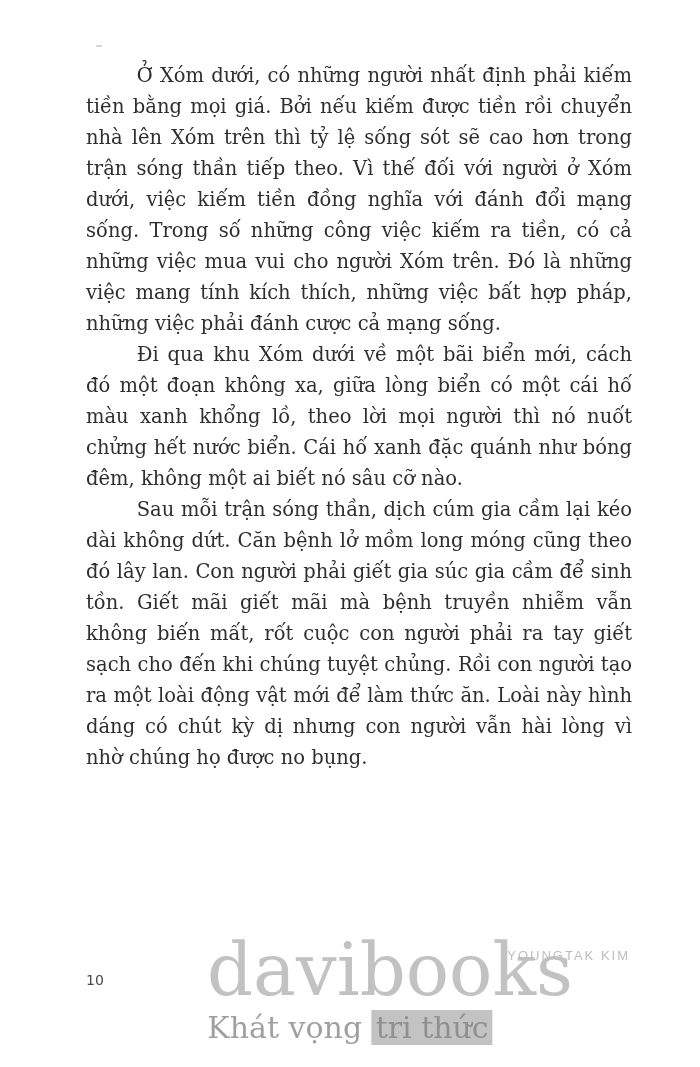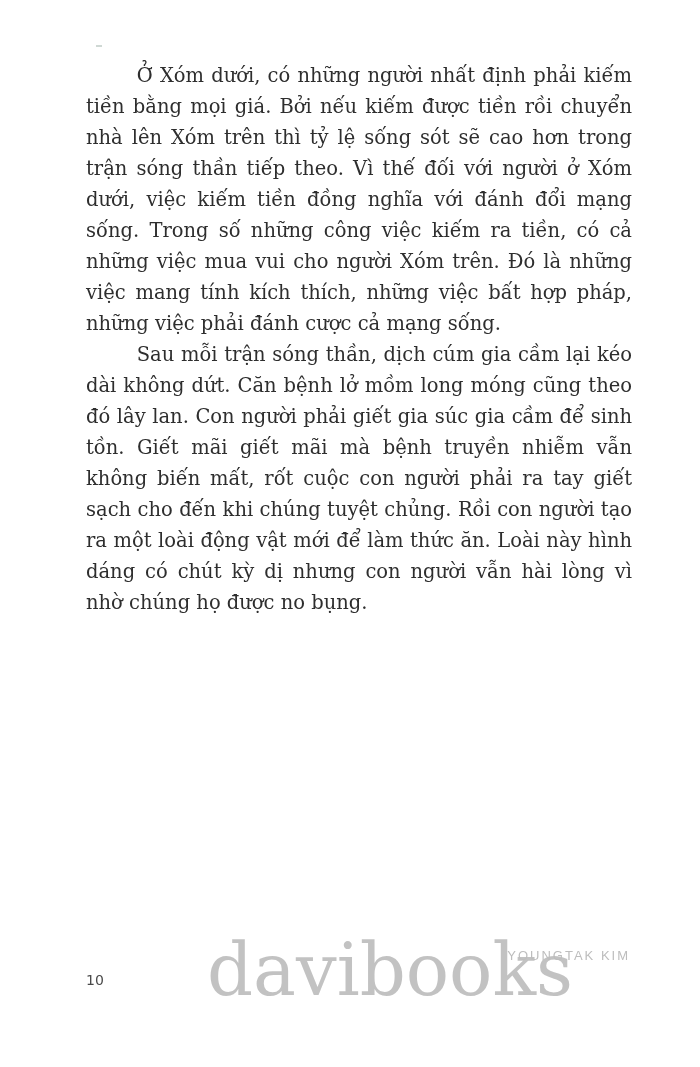--- a/index.html
+++ b/index.html
@@ -90,23 +90,25 @@
 </style>
 </head>
 <body>
 
 <div class="page">
 
   <div class="scan-mark"></div>
 
   <div class="text-block">
     <p>Ở Xóm dưới, có những người nhất định phải kiếm tiền bằng mọi giá. Bởi nếu kiếm được tiền rồi chuyển nhà lên Xóm trên thì tỷ lệ sống sót sẽ cao hơn trong trận sóng thần tiếp theo. Vì thế đối với người ở Xóm dưới, việc kiếm tiền đồng nghĩa với đánh đổi mạng sống. Trong số những công việc kiếm ra tiền, có cả những việc mua vui cho người Xóm trên. Đó là những việc mang tính kích thích, những việc bất hợp pháp, những việc phải đánh cược cả mạng sống.</p>
+    <p>Đi qua khu Xóm dưới về một bãi biển mới, cách đó một đoạn không xa, giữa lòng biển có một cái hố màu xanh khổng lồ, theo lời mọi người thì nó nuốt chửng hết nước biển. Cái hố xanh đặc quánh như bóng đêm, không một ai biết nó sâu cỡ nào.</p>
     <p>Sau mỗi trận sóng thần, dịch cúm gia cầm lại kéo dài không dứt. Căn bệnh lở mồm long móng cũng theo đó lây lan. Con người phải giết gia súc gia cầm để sinh tồn. Giết mãi giết mãi mà bệnh truyền nhiễm vẫn không biến mất, rốt cuộc con người phải ra tay giết sạch cho đến khi chúng tuyệt chủng. Rồi con người tạo ra một loài động vật mới để làm thức ăn. Loài này hình dáng có chút kỳ dị nhưng con người vẫn hài lòng vì nhờ chúng họ được no bụng.</p>
   </div>
 
   <div class="watermark-name">davibooks</div>
 
+  <div class="watermark-tagline"><span>Khát vọng </span><span class="highlighted">tri thức</span></div>
 
   <div class="footer-pagenum">10</div>
 
   <div class="footer-author">YOUNGTAK KIM</div>
 
 </div>
 
 </body></html>

